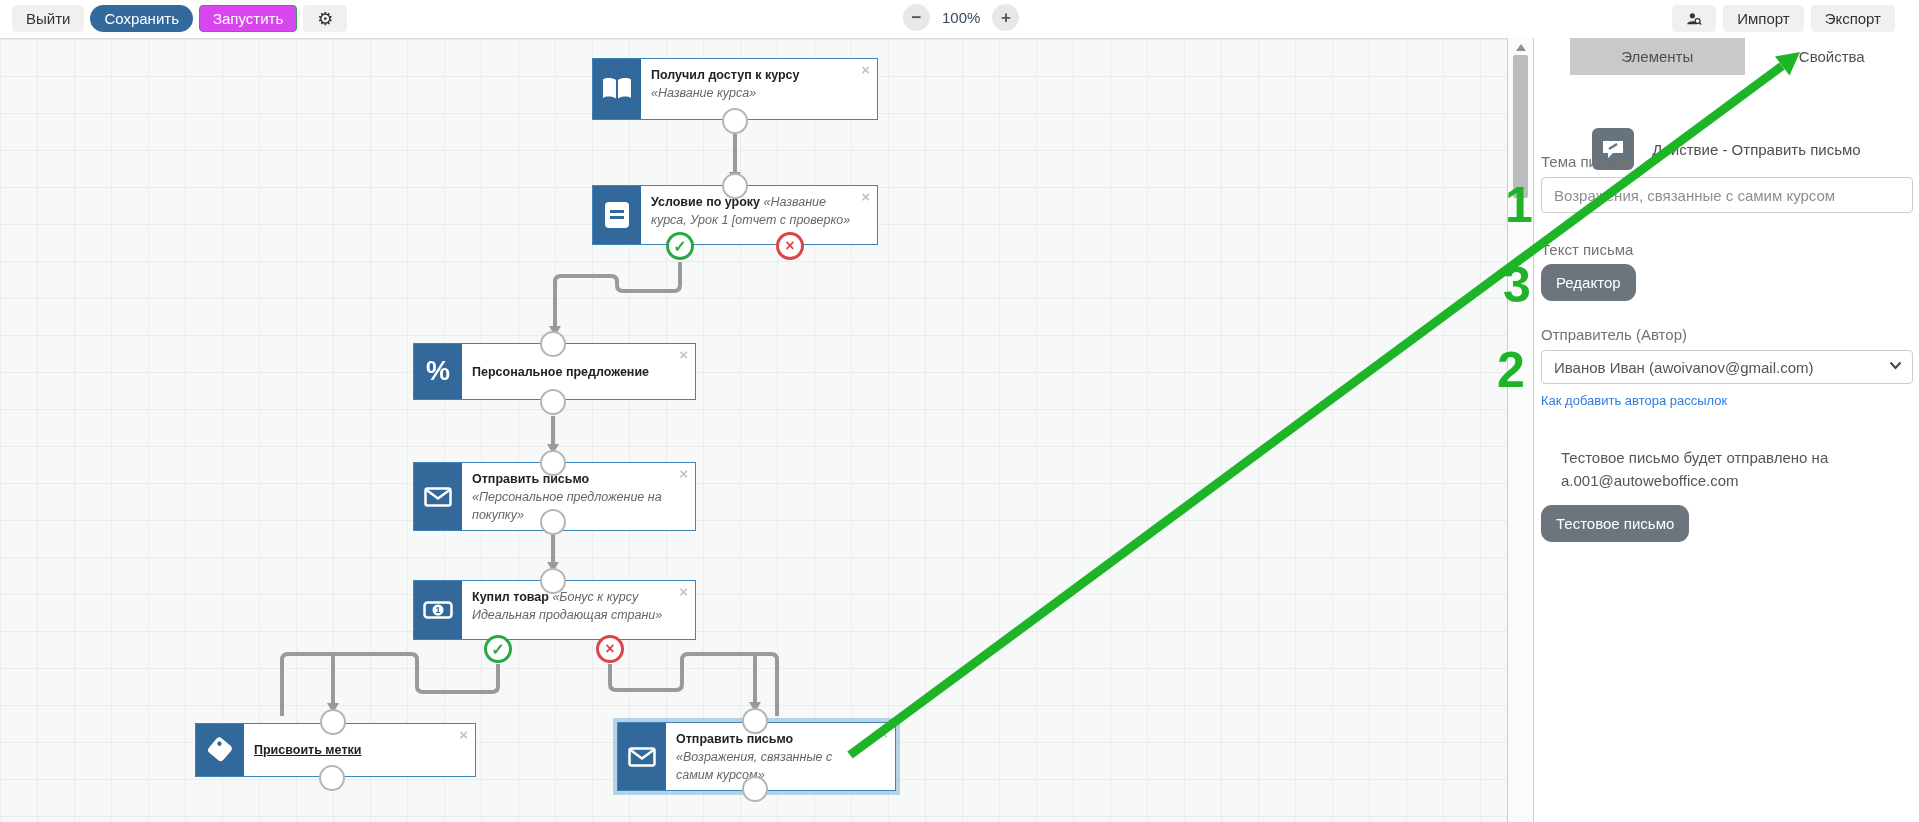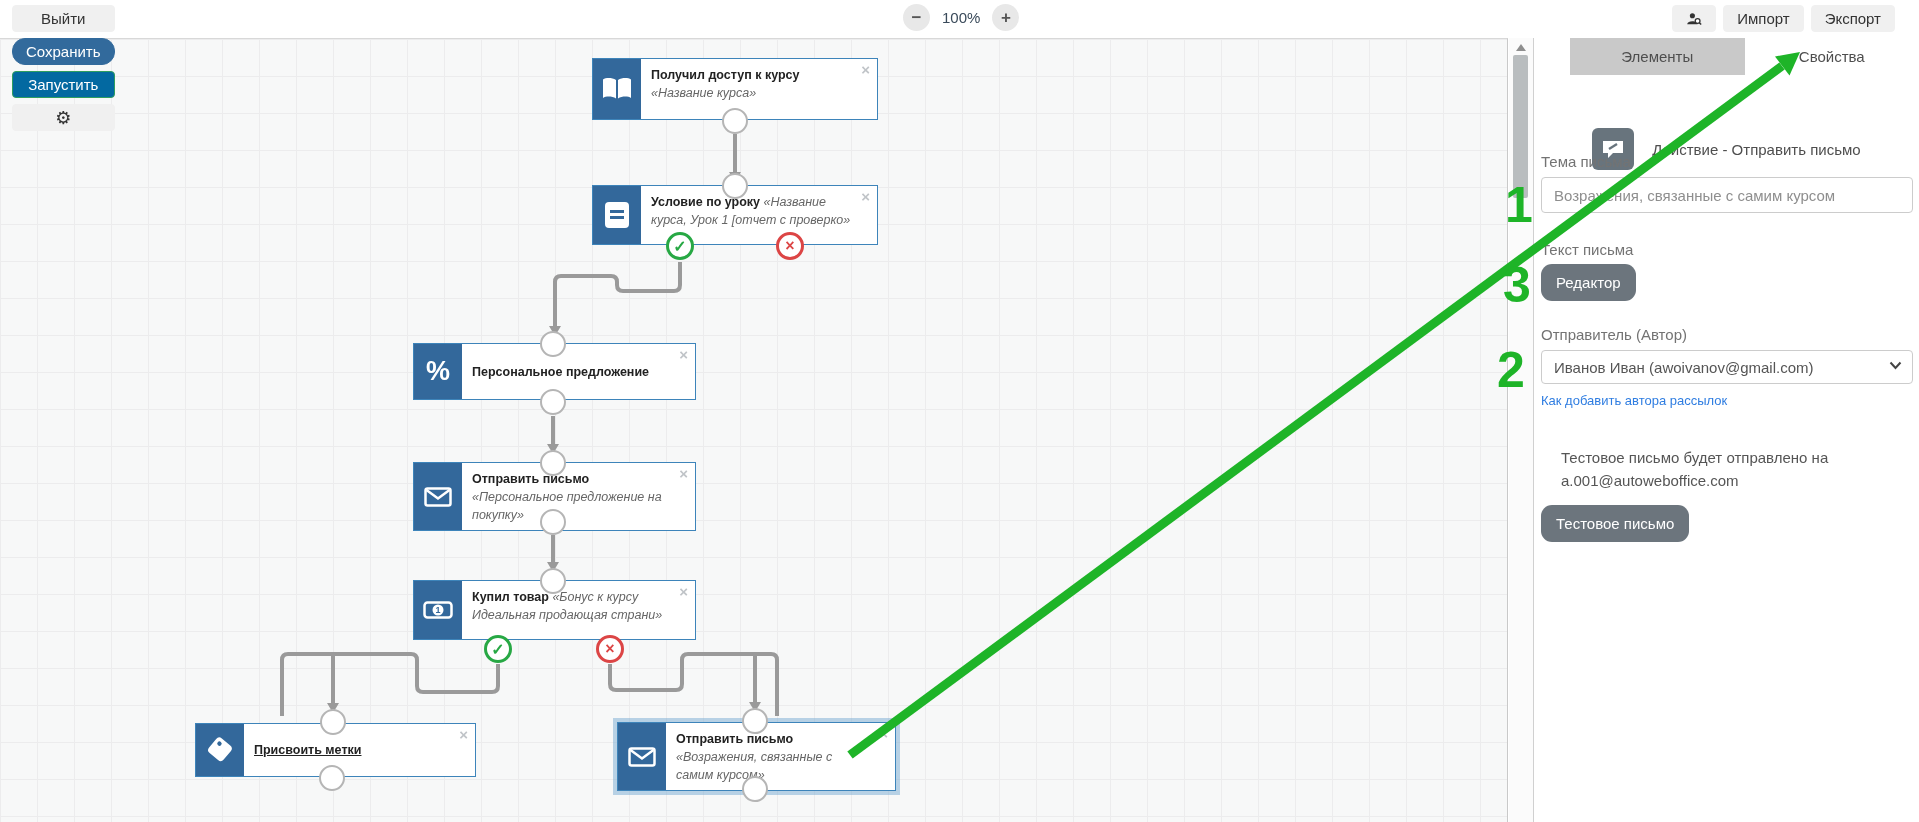--- a/index.html
+++ b/index.html
@@ -6,22 +6,22 @@
   html,body { width:1919px; height:822px; overflow:hidden; background:#fff;
               font-family:"Liberation Sans", sans-serif; }
   #app { position:relative; width:1919px; height:822px; }
 
   
   .topbar { position:absolute; left:0; top:0; width:1919px; height:38px; background:#fff; z-index:5; }
   .btn { display:inline-flex; align-items:center; justify-content:center; height:27px;
          padding:0 13px; border-radius:4px; font-size:15px; color:#333; background:#f0f0f0;
          border:1px solid #f0f0f0; cursor:pointer; white-space:nowrap; }
   .btn.blue { background:#326a9c; border-color:#326a9c; color:#fff;border-radius:13px; }
-  .btn.green { background:#0369a1; border-color:#2f9e5f; color:#fff; }
-  .left-cluster { position:absolute; left:12px; top:5px; display:flex; gap:6px;flex-direction:column; }
+  .btn.green { background:#d946ef; border-color:#2f9e5f; color:#fff; }
+  .left-cluster { position:absolute; left:12px; top:5px; display:flex; gap:6px; }
   .zoom-cluster { position:absolute; left:903px; top:4px; display:flex; align-items:center; gap:12px; }
   .round-btn { width:27px; height:27px; border-radius:50%; background:#e8e8e8; color:#555;
                display:flex; align-items:center; justify-content:center; font-size:17px; font-weight:bold; cursor:pointer;}
   .zoom-label { font-size:15px; color:#3a4a5a; }
   .right-cluster { position:absolute; right:24px; top:5px; display:flex; gap:7px; }
   .icon-btn { width:44px; }
 
   
   .canvas { position:absolute; left:0; top:38px; width:1508px; height:784px;
             background-color:#f7f8f8;

